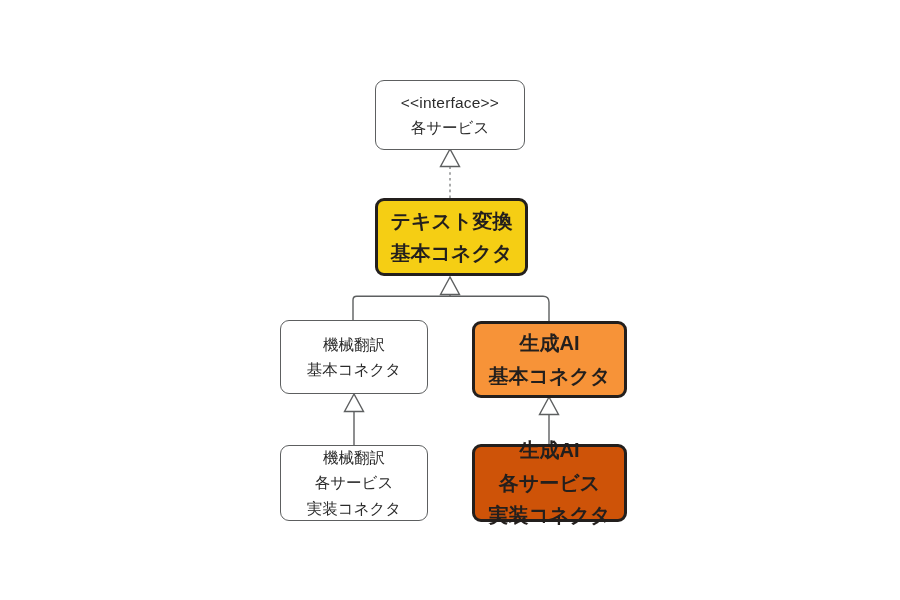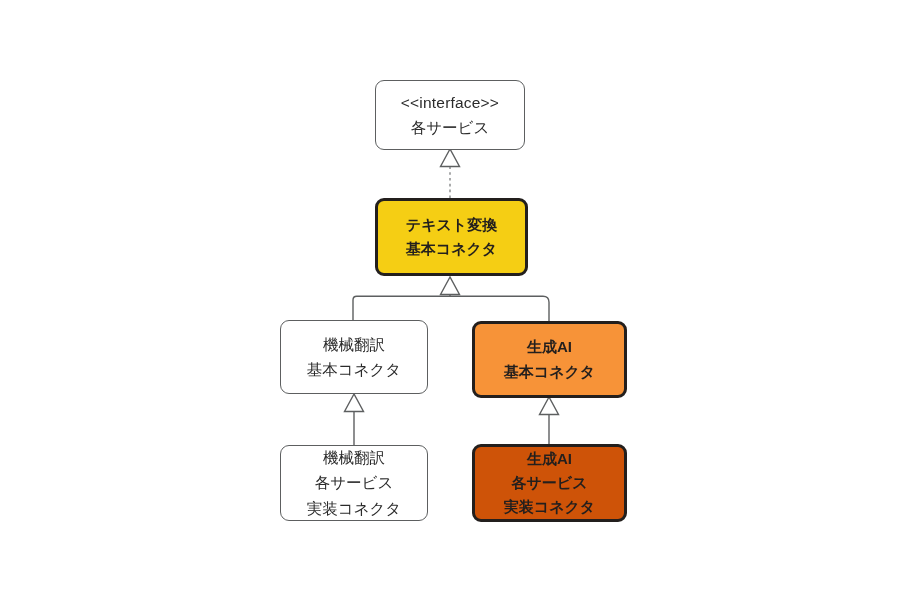--- a/index.html
+++ b/index.html
@@ -55,21 +55,21 @@
   }
   .node.plain .line.mono {
     font-family: "Liberation Sans", "DejaVu Sans", sans-serif;
     letter-spacing: 0.2px;
   }
 
   
   .node.filled {
     border: 3.2px solid #231f1d;
     color: #231f1d;
-    font-size: 15px;
+    font-size: 20px;
     font-weight: 700;
     line-height: 1.62;
   }
   .node.fill-gold   { background: #f5ce14; }
   .node.fill-orange { background: #f79338; }
   .node.fill-burnt  { background: #ce5308; }
 
   
   #node-interface     { left: 375px; top: 80px;  width: 150px; height: 70px; }
   #node-text-base     { left: 375px; top: 198px; width: 153px; height: 78px; }

